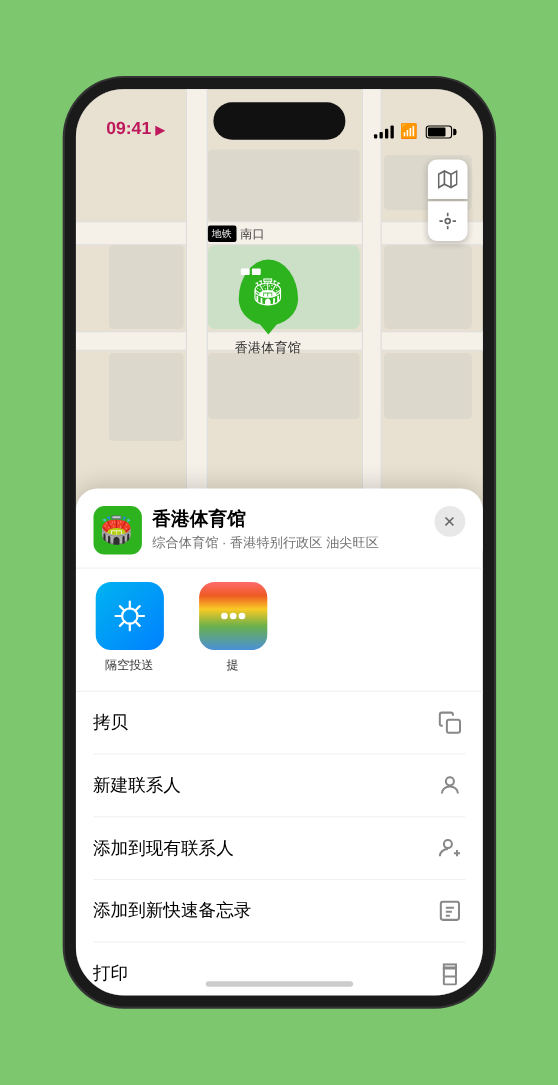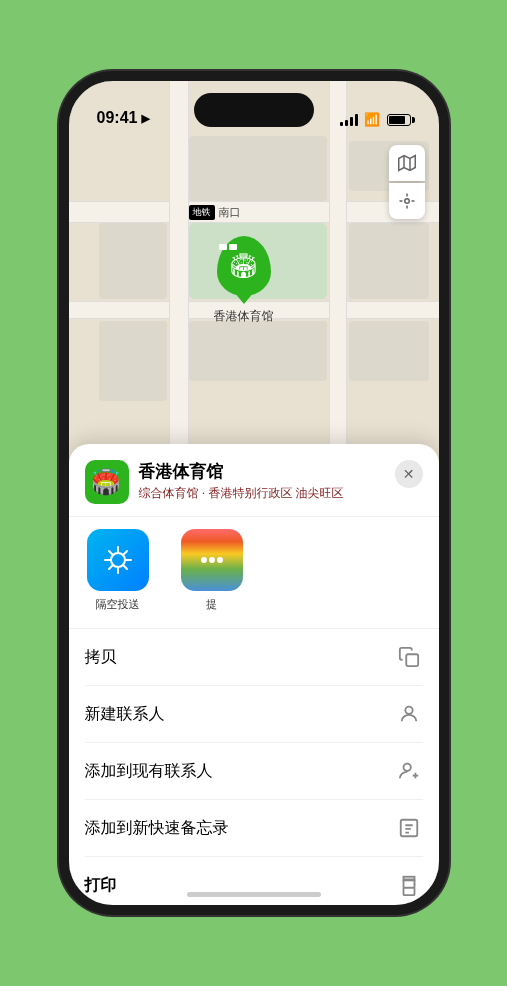--- a/index.html
+++ b/index.html
@@ -47,21 +47,21 @@
       display: flex;
       align-items: flex-end;
       padding: 0 28px 8px;
       z-index: 99;
       justify-content: space-between;
     }
 
     .status-time {
       font-size: 16px;
       font-weight: 600;
-      color: #000000;
+      color: #be185d;
       display: flex;
       align-items: center;
       gap: 2px;
     }
 
     .status-icons {
       display: flex;
       align-items: center;
       gap: 6px;
     }
@@ -375,23 +375,22 @@
     .venue-info {
       flex: 1;
     }
     .venue-name {
       font-size: 17px;
       font-weight: 600;
       color: #000;
     }
     .venue-subtitle {
       font-size: 12px;
-      color: #7f1d1d;
+      color: #737373;
       margin-top: 2px;
-      font-family: Liberation Serif, serif;
     }
     .close-btn {
       width: 28px;
       height: 28px;
       background: #e8e8e8;
       border-radius: 50%;
       display: flex;
       align-items: center;
       justify-content: center;
       cursor: pointer;
@@ -468,21 +467,20 @@
     .action-item {
       display: flex;
       align-items: center;
       justify-content: space-between;
       padding: 14px 0;
       border-bottom: 1px solid #f0f0f0;
       cursor: pointer;
     }
     .action-item:last-child {
       border-bottom: none;
-      font-weight: bold;
     }
     .action-label {
       font-size: 16px;
       color: #000;
     }
     .action-icon {
       width: 28px;
       height: 28px;
       display: flex;
       align-items: center;

